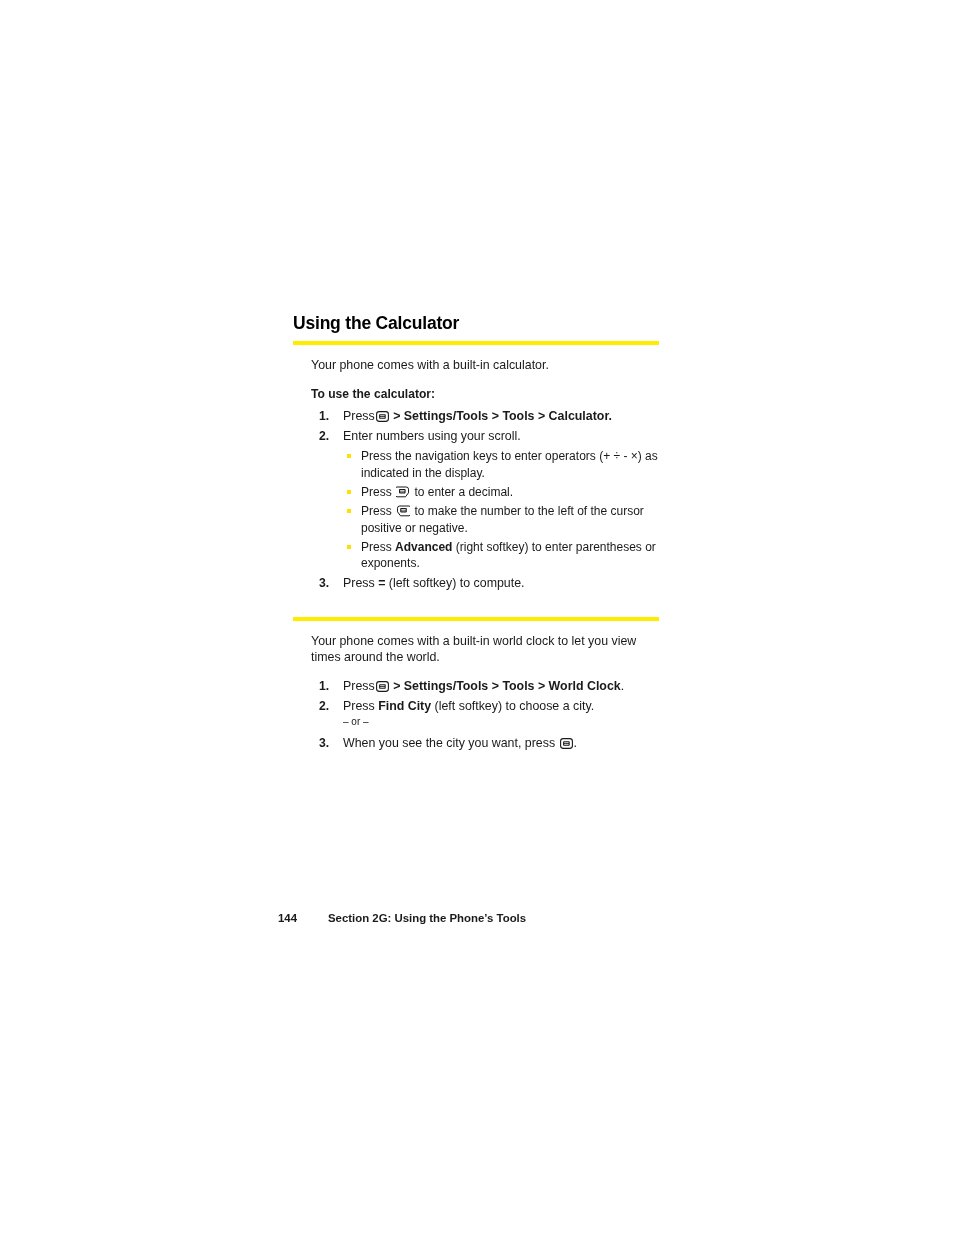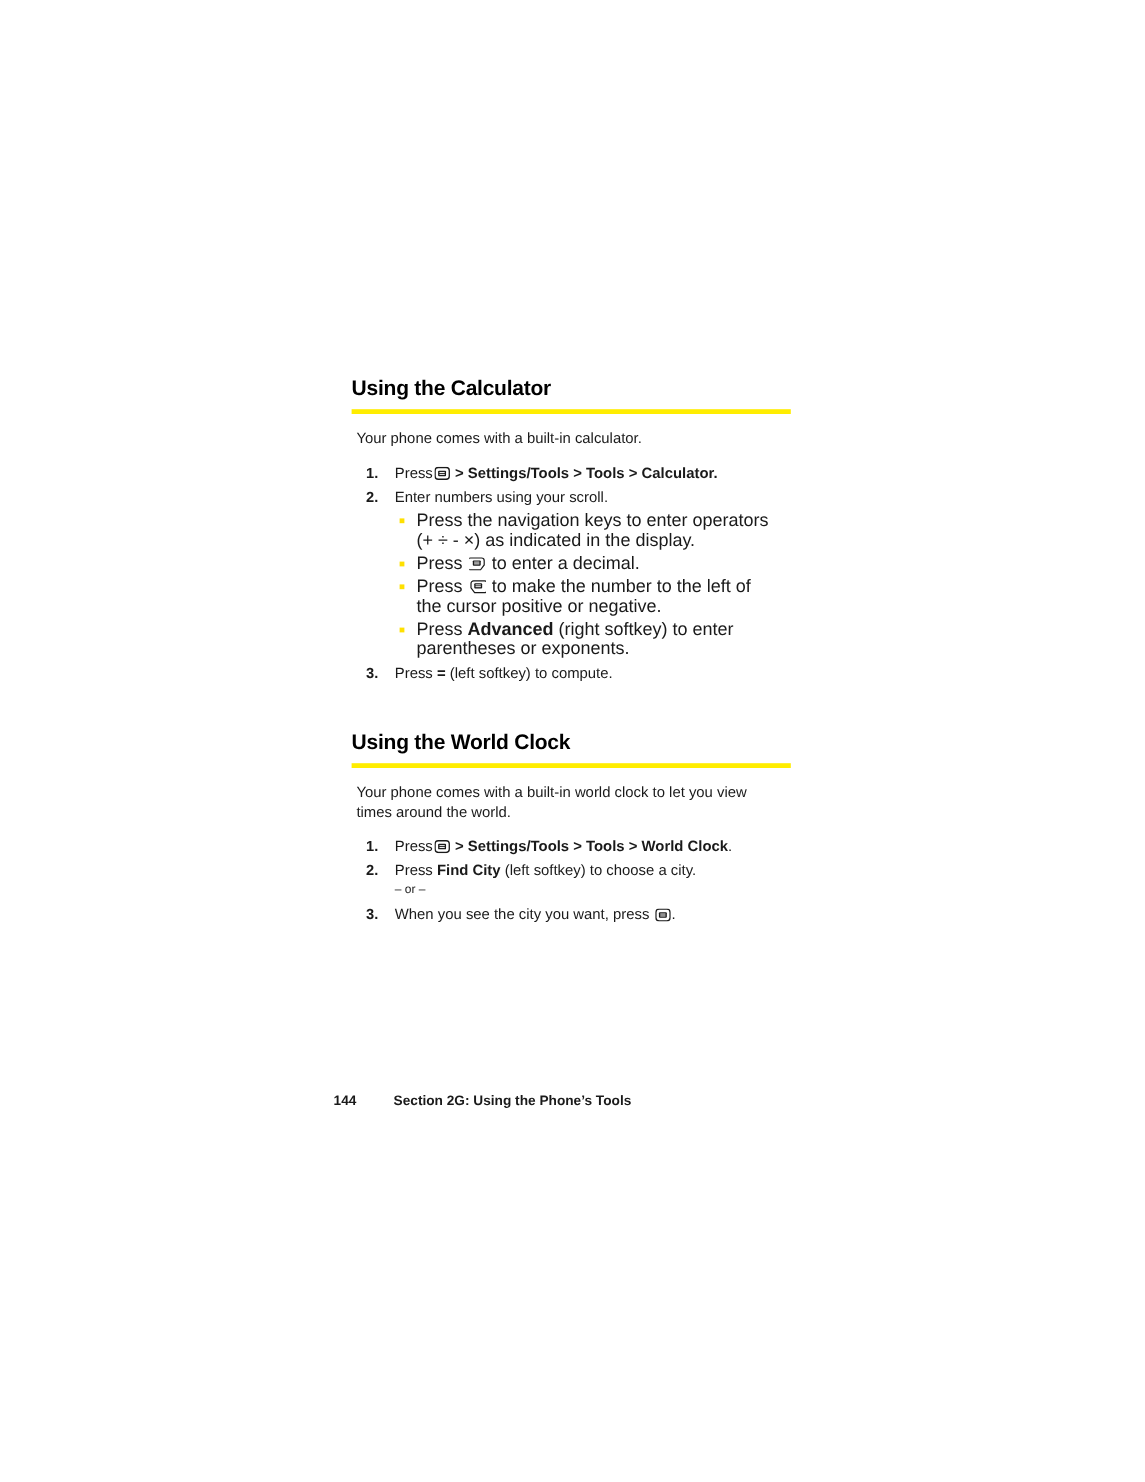--- a/index.html
+++ b/index.html
@@ -44,21 +44,21 @@
   }
   .heading-rule {
     height: 4px;
     background: #ffed00;
     margin-top: 8px;
     width: 366px;
   }
 
   
   .body-block {
-    margin-left: 4px;
+    margin-left: 18px;
     margin-top: 12px;
     width: 352px;
   }
 
   p.intro {
     font-size: 12.4px;
     line-height: 16.3px;
     margin: 0 0 12px 0;
     color: #1a1a1a;
   }
@@ -96,21 +96,21 @@
 
   
   ul.subs {
     list-style: none;
     margin: 4px 0 2px 0;
     padding: 0;
   }
   ul.subs > li {
     position: relative;
     padding-left: 18px;
-    font-size: 15px;
+    font-size: 12px;
     line-height: 16.3px;
     margin-bottom: 3px;
   }
   ul.subs > li .bullet {
     position: absolute;
     left: 4px;
     top: 6px;
     width: 4px;
     height: 4px;
     background: #ffe000;
@@ -152,20 +152,21 @@
 
   <div class="section" id="section-calculator">
 
     <h1 class="section-heading">Using the Calculator</h1>
     <div class="heading-rule"></div>
 
     <div class="body-block">
 
       <p class="intro">Your phone comes with a built-in calculator.</p>
 
+      <p class="lead-in">To use the calculator:</p>
 
       <ol class="steps">
 
         <li>
           <span class="num">1.</span><span>Press</span><span class="key"><svg width="13" height="11" viewBox="0 0 13 11">
                 <rect x="0.6" y="0.6" width="11.8" height="9.8" rx="2.6" ry="2.6" fill="#ffffff" stroke="#1a1a1a" stroke-width="1.1"></rect>
                 <rect x="3.1" y="3.2" width="6.6" height="4.6" rx="0.8" fill="#1a1a1a"></rect>
                 <rect x="4.2" y="4.3" width="4.4" height="0.8" fill="#ffffff"></rect>
                 <rect x="4.2" y="5.9" width="4.4" height="0.8" fill="#ffffff"></rect>
               </svg></span> <b>&gt; Settings/Tools &gt; Tools &gt; Calculator.</b><span></span>
@@ -208,21 +209,20 @@
         <li>
           <span class="num">3.</span><span>Press</span> <b>=</b> <span>(left softkey) to compute.</span>
         </li>
 
       </ol>
     </div>
   </div>
 
   <div class="section" id="section-worldclock">
 
-    <h1 class="section-heading">Using the World Clock</h1>
     <div class="heading-rule"></div>
 
     <div class="body-block">
 
       <p class="intro">Your phone comes with a built-in world clock to let you view times around the world.</p>
 
 
       <ol class="steps">
 
         <li>

